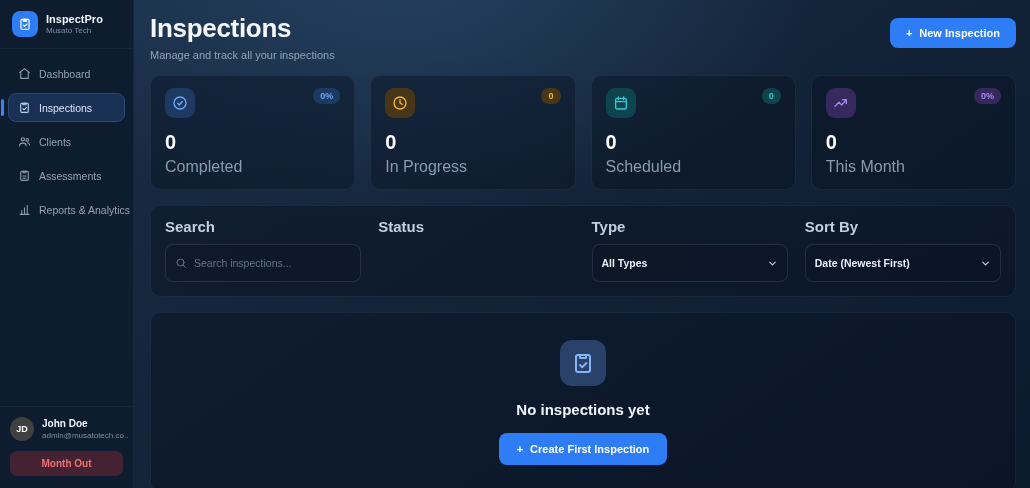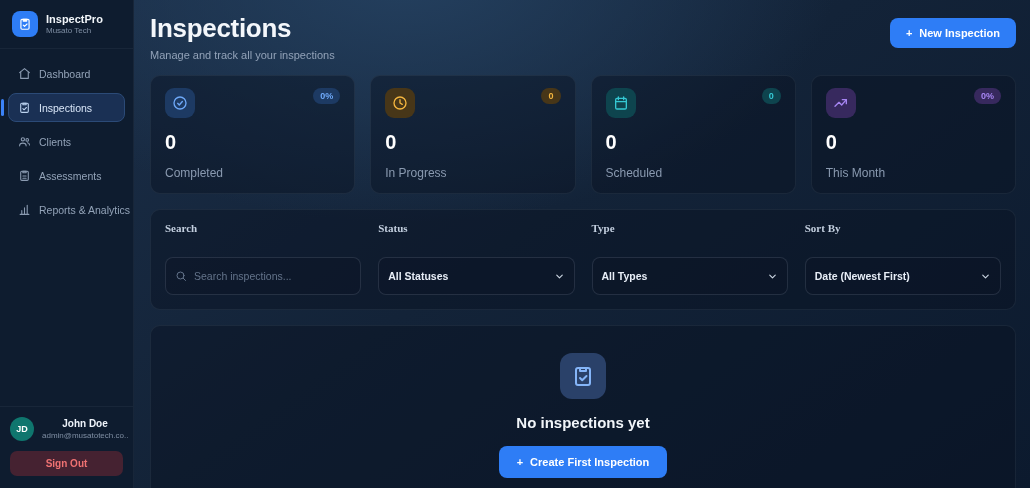--- a/index.html
+++ b/index.html
@@ -56,26 +56,26 @@
   }
   .side-spacer { flex: 1; }
 
   .user-section {
     border-top: 1px solid rgba(148,163,184,0.08);
     padding: 10px 10px 12px;
   }
   .user-row { display: flex; align-items: center; gap: 8px; margin-bottom: 10px; }
   .avatar {
     width: 24px; height: 24px; border-radius: 50%;
-    background: #0f766e; color: #fff;
+    background: #404040; color: #fff;
     font-size: 9px; font-weight: 700;
     display: flex; align-items: center; justify-content: center;
     flex: none;
   }
-  .user-name  { font-size: 10px; font-weight: 700; color: #eef3fa; line-height: 1.25; text-align: center; }
+  .user-name  { font-size: 10px; font-weight: 700; color: #eef3fa; line-height: 1.25; }
   .user-email { font-size: 8px; color: #7f8ea3; max-width: 86px; overflow: hidden; white-space: nowrap; }
   .signout-btn {
     width: 100%; padding: 7px 0;
     background: #452231; color: #ef7272;
     border: none; border-radius: 7px;
     font-family: inherit; font-size: 10px; font-weight: 600;
     cursor: pointer;
   }
 
   
@@ -112,28 +112,28 @@
     width: 30px; height: 30px; border-radius: 9px;
     display: flex; align-items: center; justify-content: center;
     background: var(--tile); color: var(--accent);
   }
   .badge {
     font-size: 9px; font-weight: 700;
     padding: 3px 7px; border-radius: 9px;
     background: var(--tile); color: var(--accent);
   }
   .stat-value { font-size: 20px; font-weight: 700; color: #fff; margin-top: 13px; }
-  .stat-label { font-size: 12px; color: #8a9ab0; margin-top: 12px; }
+  .stat-label { font-size: 16px; color: #8a9ab0; margin-top: 4px; }
 
   
   .filter-card {
     margin-top: 15px; padding: 12px 14px 14px;
     display: grid; grid-template-columns: repeat(4, 1fr); gap: 17px;
   }
-  .field-label { font-size: 11px; font-weight: 600; color: #c3cfdf; margin-bottom: 23px; font-family: Liberation Serif, serif; }
+  .field-label { font-size: 15px; font-weight: 600; color: #c3cfdf; margin-bottom: 9px; }
   .control {
     height: 38px;
     border: 1px solid rgba(148,163,184,0.18);
     border-radius: 8px;
     background: rgba(9,18,33,0.30);
     display: flex; align-items: center;
     padding: 0 9px; gap: 7px;
   }
   .control input {
     flex: 1; min-width: 0;
@@ -233,21 +233,21 @@
   <div class="side-spacer"></div>
 
   <div class="user-section">
     <div class="user-row">
       <span class="avatar">JD</span>
       <span>
         <div class="user-name">John Doe</div>
         <div class="user-email">admin@musatotech.co...</div>
       </span>
     </div>
-    <button class="signout-btn">Sign Out</button>
+    <button class="signout-btn">Month Out</button>
   </div>
 </aside>
 
 <main class="main">
 
   <div class="header-row">
     <div>
       <h1 class="page-title">Inspections</h1>
       <div class="page-sub">Manage and track all your inspections</div>
     </div>
@@ -325,28 +325,20 @@
               <circle cx="11" cy="11" r="7"></circle>
               <path d="M16.5 16.5L21 21"></path>
             </svg>
         </span>
         <input type="text" placeholder="Search inspections..." style="">
       </div>
     </div>
 
     <div>
       <div class="field-label">Status</div>
-      <div class="control select" role="combobox">
-        <span class="select-value">All Statuses</span>
-        <span class="muted-icon">
-          <svg width="11" height="11" viewBox="0 0 24 24" fill="none" stroke="#cbd5e1" stroke-width="2.5" stroke-linecap="round" stroke-linejoin="round">
-              <path d="M6 9l6 6 6-6"></path>
-            </svg>
-        </span>
-      </div>
     </div>
 
     <div>
       <div class="field-label">Type</div>
       <div class="control select" role="combobox">
         <span class="select-value">All Types</span>
         <span class="muted-icon">
           <svg width="11" height="11" viewBox="0 0 24 24" fill="none" stroke="#cbd5e1" stroke-width="2.5" stroke-linecap="round" stroke-linejoin="round">
               <path d="M6 9l6 6 6-6"></path>
             </svg>

